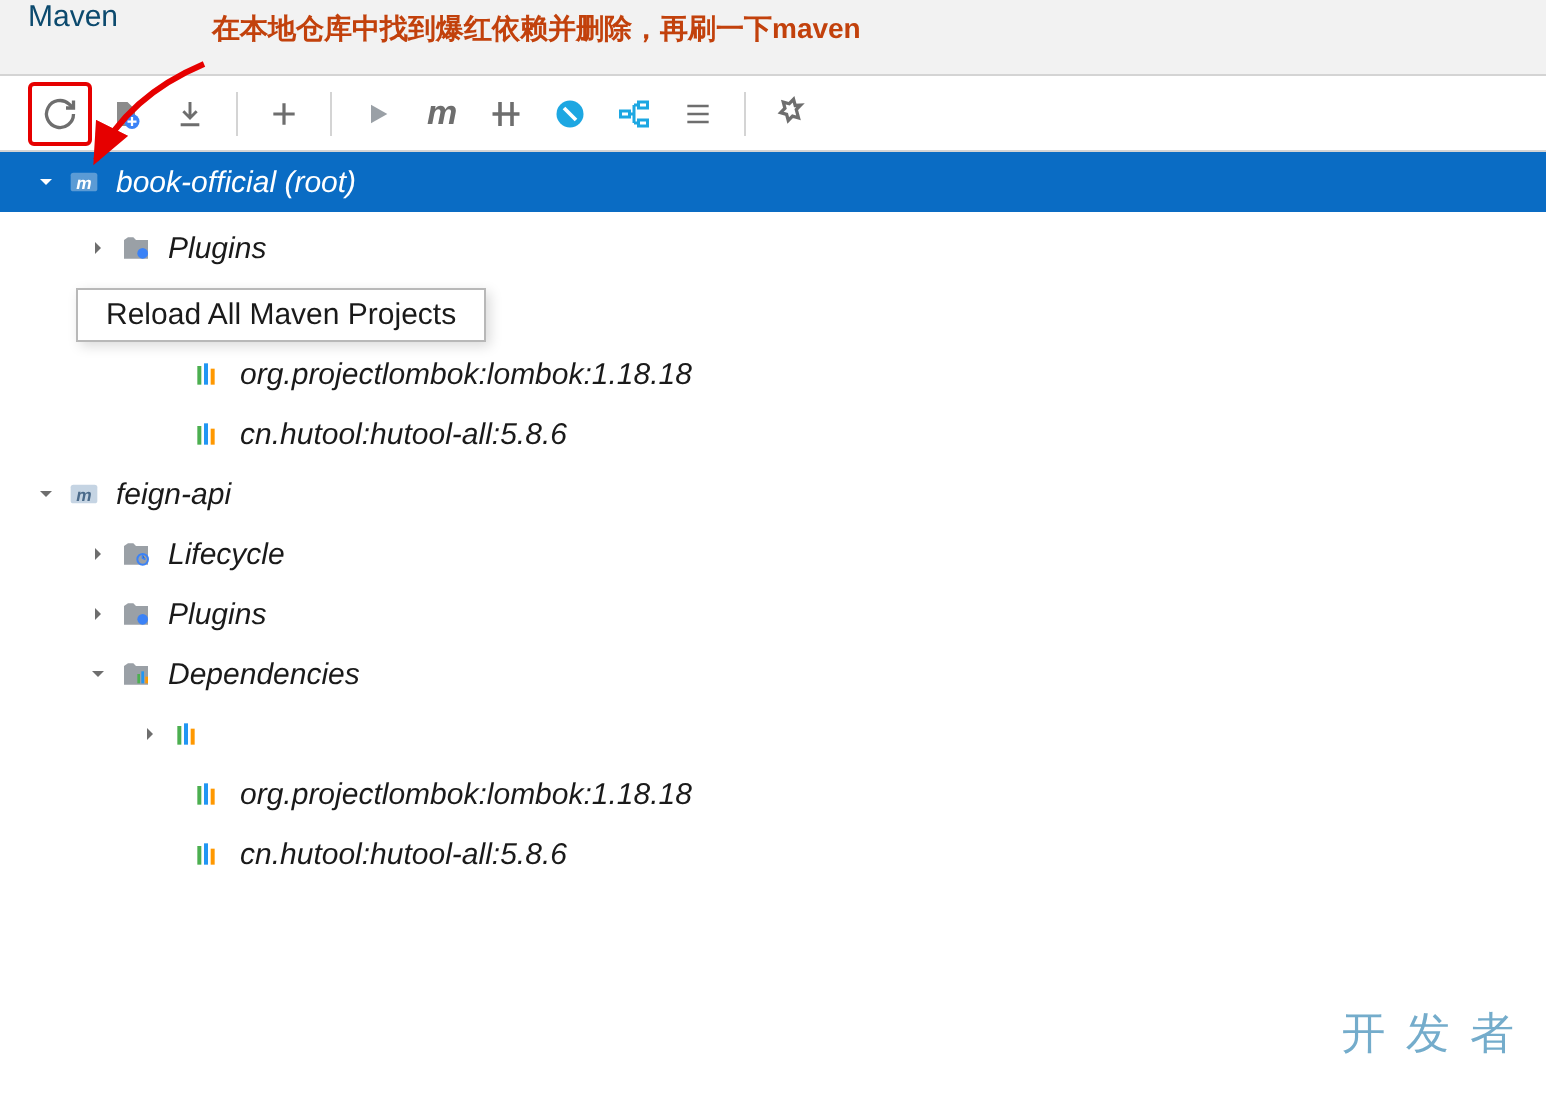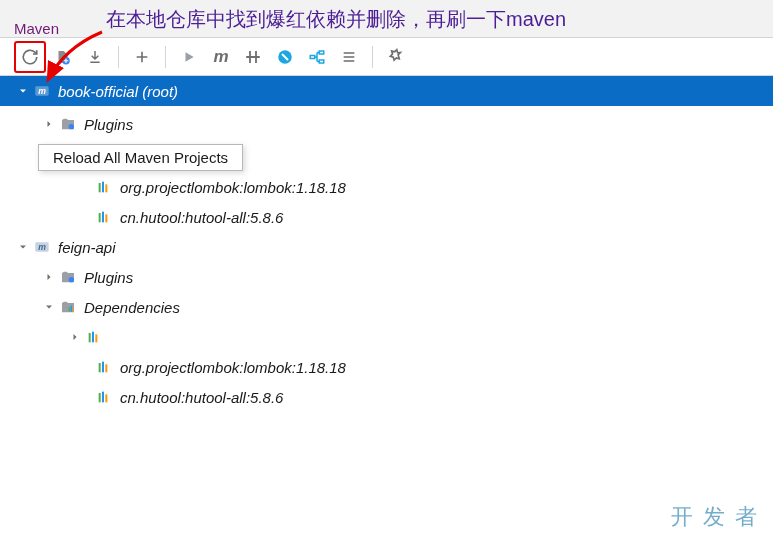--- a/index.html
+++ b/index.html
@@ -10,32 +10,32 @@
       width: 773px;
       height: 547px;
       overflow: hidden;
       position: relative;
     }
     .panel-header {
       height: 38px;
       background: #f2f2f2;
       border-bottom: 1px solid #d4d4d4;
       display: flex;
-      align-items: flex-end;
+      align-items: flex-start;
       padding-left: 14px;
-      color: #701a75;
+      color: #0c4a6e;
       font-size: 15px;
     }
     .annotation {
       position: absolute;
       top: 6px;
       left: 106px;
-      color: #4c1d95;
-      font-size: 20px;
-      font-weight: 400;
+      color: #c2410c;
+      font-size: 14px;
+      font-weight: 700;
       z-index: 100;
       pointer-events: none;
     }
     .arrow-svg {
       position: absolute;
       top: 28px;
       left: 44px;
       z-index: 99;
       pointer-events: none;
     }
@@ -307,20 +307,36 @@
     </span>
     <span class="node-icon">
       <svg width="16" height="16" viewBox="0 0 24 24">
           <rect x="2" y="5" width="20" height="14" rx="2" fill="#c5d4e3"></rect>
           <text x="12" y="17" text-anchor="middle" fill="#4a6a8a" font-size="13" font-style="italic" font-weight="bold">m</text>
         </svg>
     </span>
     <span class="node-label">feign-api</span>
   </div>
 
+  <div class="tree-row">
+    <span class="spacer" style="width:40px"></span>
+    <span class="chevron">
+      <svg width="12" height="12" viewBox="0 0 24 24">
+          <path fill="currentColor" d="M9 6l6 6-6 6z"></path>
+        </svg>
+    </span>
+    <span class="node-icon">
+      <svg width="16" height="16" viewBox="0 0 24 24">
+          <path fill="#9aa0a6" d="M3 6l3-2h4l2 2h9v14H3z"></path>
+          <circle cx="17" cy="16" r="4" fill="none" stroke="#3b82f6" stroke-width="1.5"></circle>
+          <path d="M17 13v2l2 1" stroke="#3b82f6" stroke-width="1.5"></path>
+        </svg>
+    </span>
+    <span class="node-label">Lifecycle</span>
+  </div>
 
   <div class="tree-row">
     <span class="spacer" style="width:40px"></span>
     <span class="chevron">
       <svg width="12" height="12" viewBox="0 0 24 24">
           <path fill="currentColor" d="M9 6l6 6-6 6z"></path>
         </svg>
     </span>
     <span class="node-icon">
       <svg width="16" height="16" viewBox="0 0 24 24">

